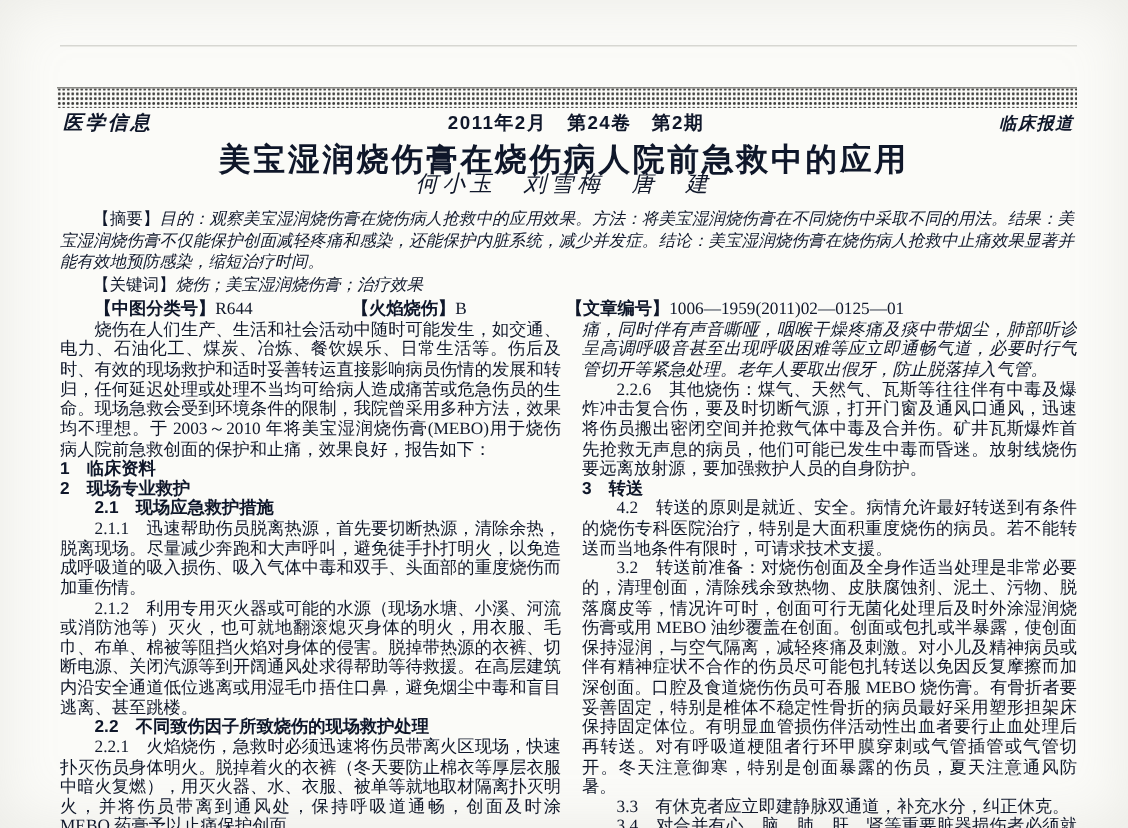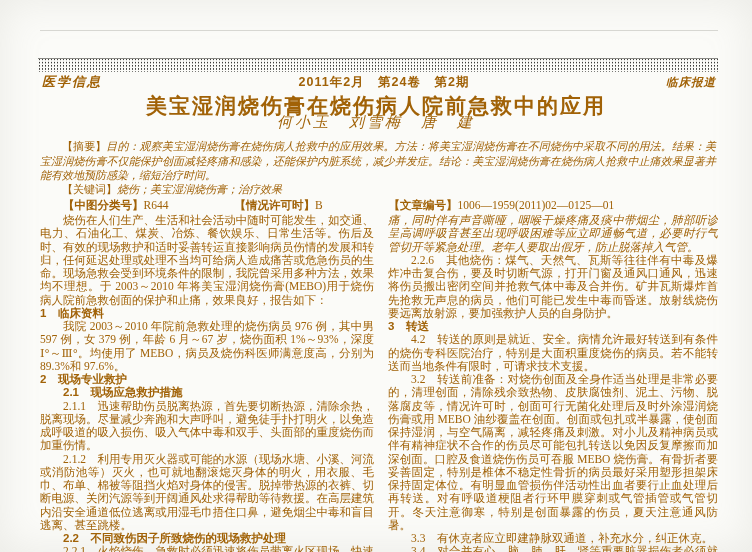--- a/index.html
+++ b/index.html
@@ -2,21 +2,21 @@
 <html><head>
 <meta charset="utf-8">
 <style>
   html,body{margin:0;padding:0;background:#e8e8e6;}
   .page{
     position:relative;
     width:752px;height:552px;
     margin:0 auto;
     background:#fbfbf8;
     overflow:hidden;
-    color:#a16207;
+    color:#0f172a;
     font-family:"Liberation Serif","DejaVu Serif",serif;
     box-shadow:inset 0 0 40px rgba(160,160,150,0.18);
   }
   .topline{
     position:absolute;left:40px;right:34px;top:30px;
     border-top:1px solid #d7d7d2;
   }
   .header-row{
     position:absolute;left:42px;right:36px;top:38px;height:18px;
     display:flex;justify-content:space-between;align-items:baseline;
@@ -115,29 +115,28 @@
   <div class="paper-title">美宝湿润烧伤膏在烧伤病人院前急救中的应用</div>
 
   <div class="authors">何小玉　刘雪梅　唐　建</div>
 
   <div class="abstract"><b>【摘要】</b><span>目的：观察美宝湿润烧伤膏在烧伤病人抢救中的应用效果。方法：将美宝湿润烧伤膏在不同烧伤中采取不同的用法。结果：美宝湿润烧伤膏不仅能保护创面减轻疼痛和感染，还能保护内脏系统，减少并发症。结论：美宝湿润烧伤膏在烧伤病人抢救中止痛效果显著并能有效地预防感染，缩短治疗时间。</span></div>
 
   <div class="kw"><b>【关键词】</b><span>烧伤；美宝湿润烧伤膏；治疗效果</span></div>
 
   <div class="meta-row">
     <span><span class="lbl">【中图分类号】</span><span>R644</span></span>
-    <span><span class="lbl">【情况许可时】</span><span>B</span></span>
+    <span><span class="lbl">【火焰烧伤】</span><span>B</span></span>
     <span><span class="lbl">【文章编号】</span><span>1006—1959(2011)02—0125—01</span></span>
   </div>
 
   <div class="body-wrap">
     <div class="col col-left">
         <p class="p">烧伤在人们生产、生活和社会活动中随时可能发生，如交通、电力、石油化工、煤炭、冶炼、餐饮娱乐、日常生活等。伤后及时、有效的现场救护和适时妥善转运直接影响病员伤情的发展和转归，任何延迟处理或处理不当均可给病人造成痛苦或危急伤员的生命。现场急救会受到环境条件的限制，我院曾采用多种方法，效果均不理想。于 2003～2010 年将美宝湿润烧伤膏(MEBO)用于烧伤病人院前急救创面的保护和止痛，效果良好，报告如下：</p>
         <p class="h">1　临床资料</p>
-        <p class="p">我院 2003～2010 年院前急救处理的烧伤病员 976 例，其中男 597 例，女 379 例，年龄 6 月～67 岁，烧伤面积 1%～93%，深度Ⅰ°～Ⅲ°。均使用了 MEBO，病员及烧伤科医师满意度高，分别为 89.3%和 97.6%。</p>
         <p class="h">2　现场专业救护</p>
         <p class="h2">2.1　现场应急救护措施</p>
         <p class="p">2.1.1　迅速帮助伤员脱离热源，首先要切断热源，清除余热，脱离现场。尽量减少奔跑和大声呼叫，避免徒手扑打明火，以免造成呼吸道的吸入损伤、吸入气体中毒和双手、头面部的重度烧伤而加重伤情。</p>
         <p class="p">2.1.2　利用专用灭火器或可能的水源（现场水塘、小溪、河流或消防池等）灭火，也可就地翻滚熄灭身体的明火，用衣服、毛巾、布单、棉被等阻挡火焰对身体的侵害。脱掉带热源的衣裤、切断电源、关闭汽源等到开阔通风处求得帮助等待救援。在高层建筑内沿安全通道低位逃离或用湿毛巾捂住口鼻，避免烟尘中毒和盲目逃离、甚至跳楼。</p>
         <p class="h2">2.2　不同致伤因子所致烧伤的现场救护处理</p>
         <p class="p">2.2.1　火焰烧伤，急救时必须迅速将伤员带离火区现场，快速扑灭伤员身体明火。脱掉着火的衣裤（冬天要防止棉衣等厚层衣服中暗火复燃），用灭火器、水、衣服、被单等就地取材隔离扑灭明火，并将伤员带离到通风处，保持呼吸道通畅，创面及时涂 MEBO 药膏予以止痛保护创面。</p>
       </div>
     <div class="col col-right">
         <p class="cont">痛，同时伴有声音嘶哑，咽喉干燥疼痛及痰中带烟尘，肺部听诊呈高调呼吸音甚至出现呼吸困难等应立即通畅气道，必要时行气管切开等紧急处理。老年人要取出假牙，防止脱落掉入气管。</p>
         <p class="p">2.2.6　其他烧伤：煤气、天然气、瓦斯等往往伴有中毒及爆炸冲击复合伤，要及时切断气源，打开门窗及通风口通风，迅速将伤员搬出密闭空间并抢救气体中毒及合并伤。矿井瓦斯爆炸首先抢救无声息的病员，他们可能已发生中毒而昏迷。放射线烧伤要远离放射源，要加强救护人员的自身防护。</p>

